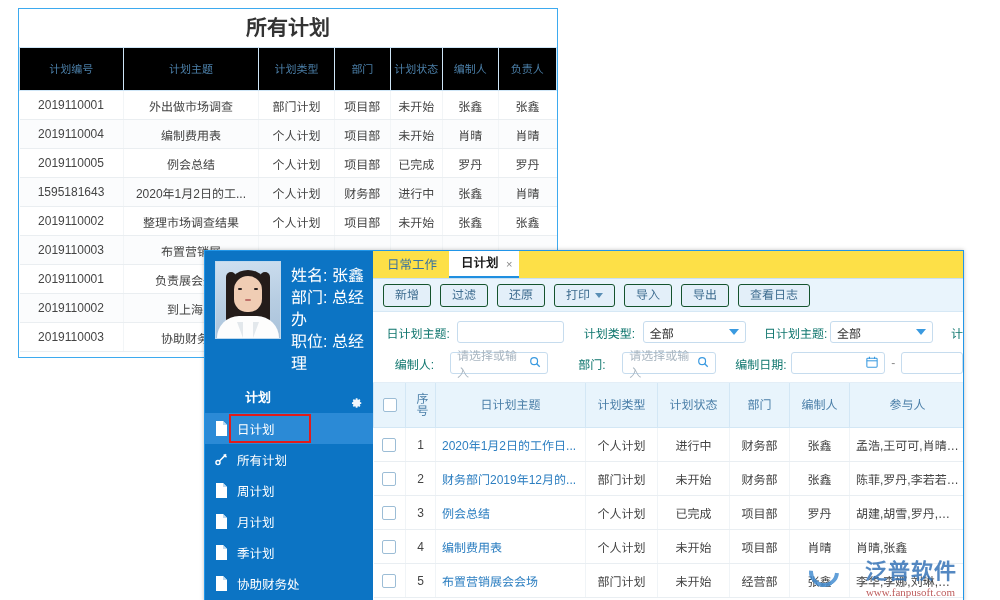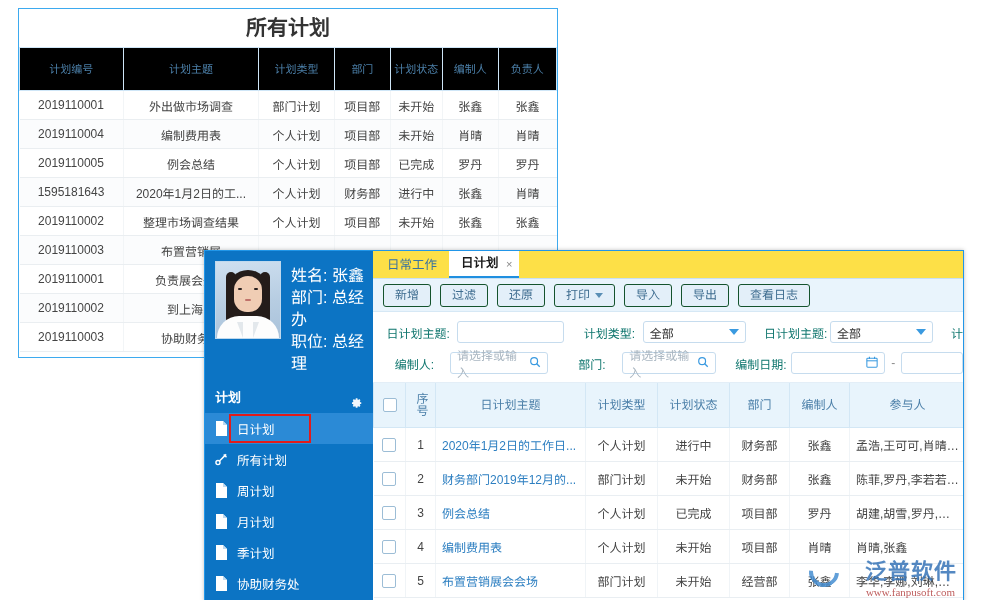--- a/index.html
+++ b/index.html
@@ -82,21 +82,21 @@
     position:absolute;top:10px;width:10px;height:52px;background:#241c1a;border-radius:6px;
   }
   .avatar .hairside.l{left:50%;margin-left:-22px;}
   .avatar .hairside.r{left:50%;margin-left:12px;}
 
   .profile-info{padding-top:4px;}
   .profile-info div{font-size:16px;line-height:22px;color:#ffffff;}
   .sec-head{
     height:30px;line-height:30px;padding:0 10px;
     display:flex;align-items:center;justify-content:space-between;
-    font-size:13px;font-weight:bold;background:#0c74c4;color:#fff;
+    font-size:13px;font-weight:bold;background:#0c74c4;color:#fff;margin-left:30px;
   }
   .gear{width:14px;height:14px;opacity:.95;}
   .menu-item{
     height:31px;display:flex;align-items:center;gap:9px;
     padding:0 10px;font-size:12.5px;color:#ffffff;cursor:pointer;
   }
   .menu-item.active{background:#2b8ad6;}
   .menu-item .mi-ico{width:13px;height:15px;flex:0 0 13px;display:block;}
   .menu-label{position:relative;}
   .menu-item.active .menu-label{

